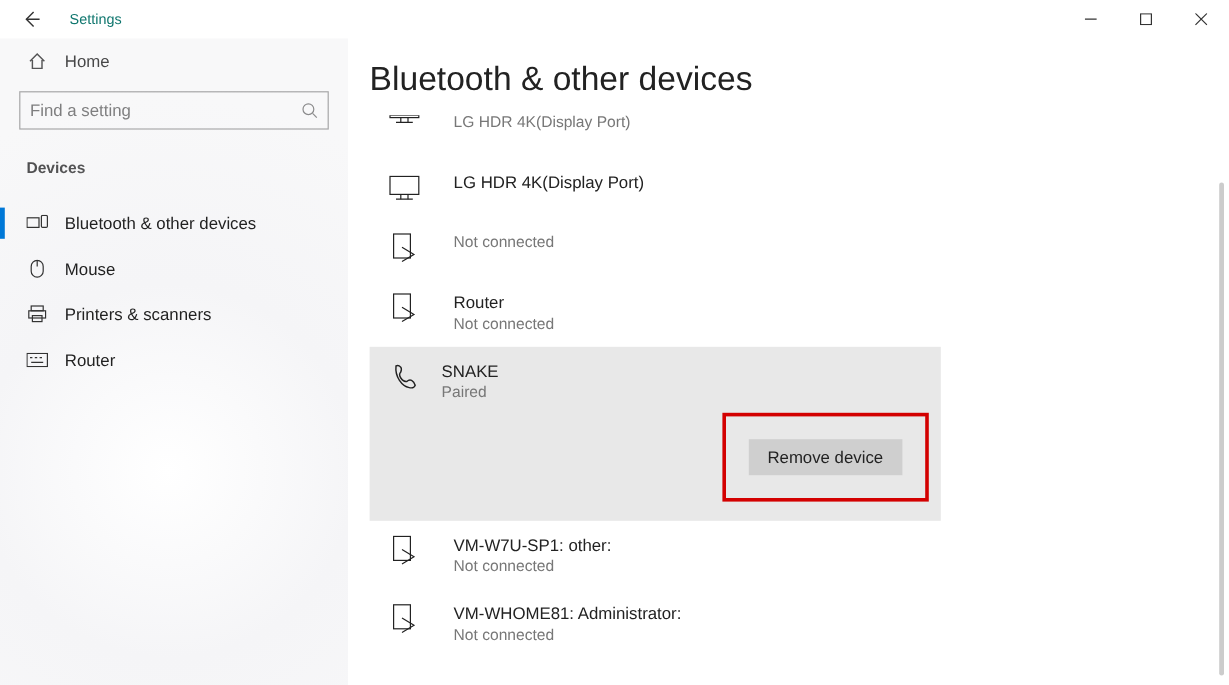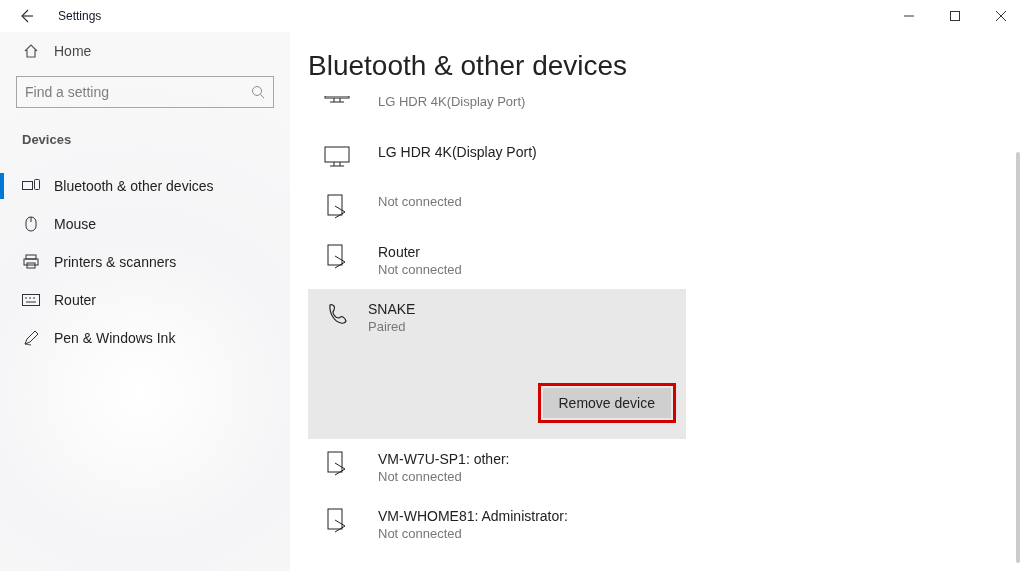--- a/index.html
+++ b/index.html
@@ -1,46 +1,46 @@
 <!DOCTYPE html>
 <html><head>
 <meta charset="utf-8">
 <style>
   * { margin: 0; padding: 0; box-sizing: border-box; font-family: "Segoe UI", sans-serif; }
   body { width: 1024px; height: 571px; background: #ffffff; overflow: hidden; position: relative; }
   .titlebar { height: 32px; display: flex; align-items: center; justify-content: space-between; padding: 0 0 0 18px; }
   .titlebar-left { display: flex; align-items: center; gap: 24px; }
   .titlebar-back { font-size: 16px; color: #333; cursor: pointer; }
-  .titlebar-title { font-size: 12px; color: #0f172a; }
+  .titlebar-title { font-size: 12px; color: #0f766e; }
   .titlebar-right { display: flex; }
   .win-btn { width: 46px; height: 32px; display: flex; align-items: center; justify-content: center; font-size: 10px; color: #333; }
   .content { display: flex; height: calc(571px - 32px); }
   .sidebar { width: 290px; padding: 0 16px; position: relative; }
   .sidebar::before { content: ""; position: absolute; inset: 0; background: radial-gradient(circle at 140px 360px, rgba(255,255,255,0.9), rgba(230,230,235,0.4) 40%, rgba(220,220,225,0.2) 80%); pointer-events: none; }
   .home-row { display: flex; align-items: center; gap: 14px; padding: 10px 6px 10px 6px; font-size: 14px; color: #222; }
   .search-box { margin-top: 6px; width: 258px; height: 32px; border: 1px solid #999; background: rgba(255,255,255,0.6); display: flex; align-items: center; justify-content: space-between; padding: 0 8px; color: #666; font-size: 14px; }
   .section-label { margin-top: 24px; font-size: 13px; font-weight: 600; color: #222; padding-left: 6px; }
   .nav { margin-top: 20px; display: flex; flex-direction: column; gap: 0; }
   .nav-item { display: flex; align-items: center; gap: 14px; padding: 10px 6px; font-size: 14px; color: #222; position: relative; }
   .nav-item.active::before { content: ""; position: absolute; left: -16px; top: 6px; bottom: 6px; width: 4px; background: #0078d7; }
   .nav-icon { width: 18px; height: 18px; display: flex; align-items: center; justify-content: center; color: #333; }
   .main { flex: 1; padding: 18px 0 0 18px; position: relative; }
   .main h1 { font-size: 28px; font-weight: 400; color: #222; margin-bottom: 12px; }
   .device-list { }
   .device-item { display: flex; align-items: flex-start; gap: 28px; padding: 12px 0 12px 16px; }
   .device-item.cut { padding-top: 0; }
-  .device-item.selected { background: #e8e8e8; padding-bottom: 0; flex-direction: column; gap: 0; width: 378px; margin-left: 0; padding: 12px 0 12px 16px; }
+  .device-item.selected { background: #e8e8e8; padding-bottom: 0; flex-direction: column; gap: 0; width: 476px; margin-left: 0; padding: 12px 0 12px 16px; }
   .device-item.selected .row { display: flex; align-items: flex-start; gap: 18px; width: 100%; }
   .device-icon { width: 26px; height: 26px; display: flex; align-items: center; justify-content: center; color: #222; flex-shrink: 0; }
   .device-text { display: flex; flex-direction: column; gap: 2px; }
   .device-name { font-size: 14px; color: #222; }
   .device-status { font-size: 13px; color: #777; }
   .remove-row { width: 100%; display: flex; justify-content: flex-end; padding: 10px 10px 4px 0; }
   .remove-btn { background: #cfcfcf; border: none; padding: 7px 16px; font-size: 14px; color: #222; }
-  .highlight-box { border: 3px solid #d30000; padding: 2px; margin-top: 39px; }
+  .highlight-box { border: 3px solid #d30000; padding: 19px; }
   .scrollbar { position: absolute; right: 4px; top: 120px; bottom: 8px; width: 4px; background: #ccc; border-radius: 2px; }
   svg { display: block; }
 </style>
 </head>
 <body>
 
 <div class="titlebar">
   <div class="titlebar-left">
     <span class="titlebar-back">
       <svg width="16" height="16" viewBox="0 0 16 16">
@@ -123,29 +123,20 @@
         <span class="nav-icon">
             <svg width="18" height="12" viewBox="0 0 18 12">
               <rect x="0.5" y="0.5" width="17" height="11" stroke="#333" fill="none"></rect>
               <line x1="3" y1="4" x2="5" y2="4" stroke="#333"></line>
               <line x1="7" y1="4" x2="9" y2="4" stroke="#333"></line>
               <line x1="11" y1="4" x2="13" y2="4" stroke="#333"></line>
               <line x1="4" y1="8" x2="14" y2="8" stroke="#333"></line>
             </svg>
           </span>
         <span>Router</span>
-      </div>
-      <div class="nav-item">
-        <span class="nav-icon">
-            <svg width="16" height="16" viewBox="0 0 16 16">
-              <path d="M2 14 L4 9 L12 1 L15 4 L7 12 Z" stroke="#333" fill="none"></path>
-              <path d="M2 14 C5 14 6 15 8 15" stroke="#333" fill="none"></path>
-            </svg>
-          </span>
-        <span>Pen &amp; Windows Ink</span>
       </div>
     </div>
   </div>
 
   <div class="main">
     <h1>Bluetooth &amp; other devices</h1>
     <div class="device-list">
 
       <div class="device-item cut">
         <span class="device-icon">

